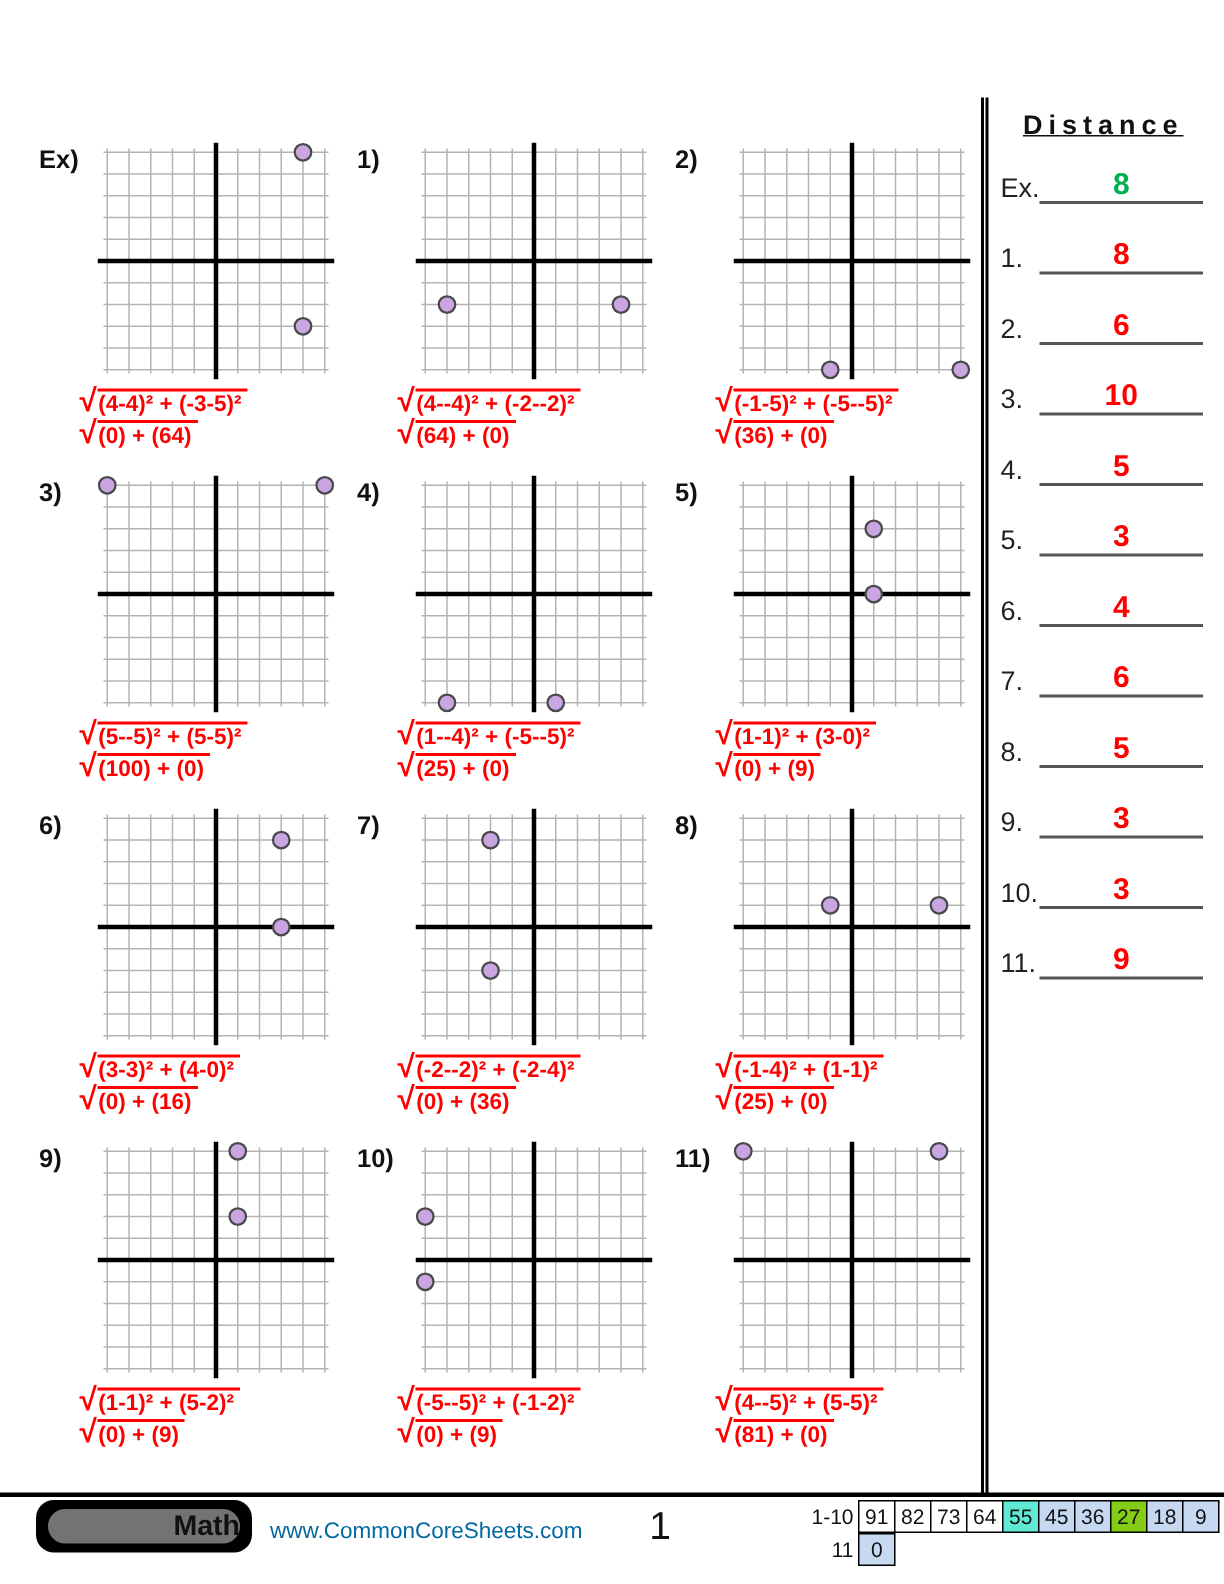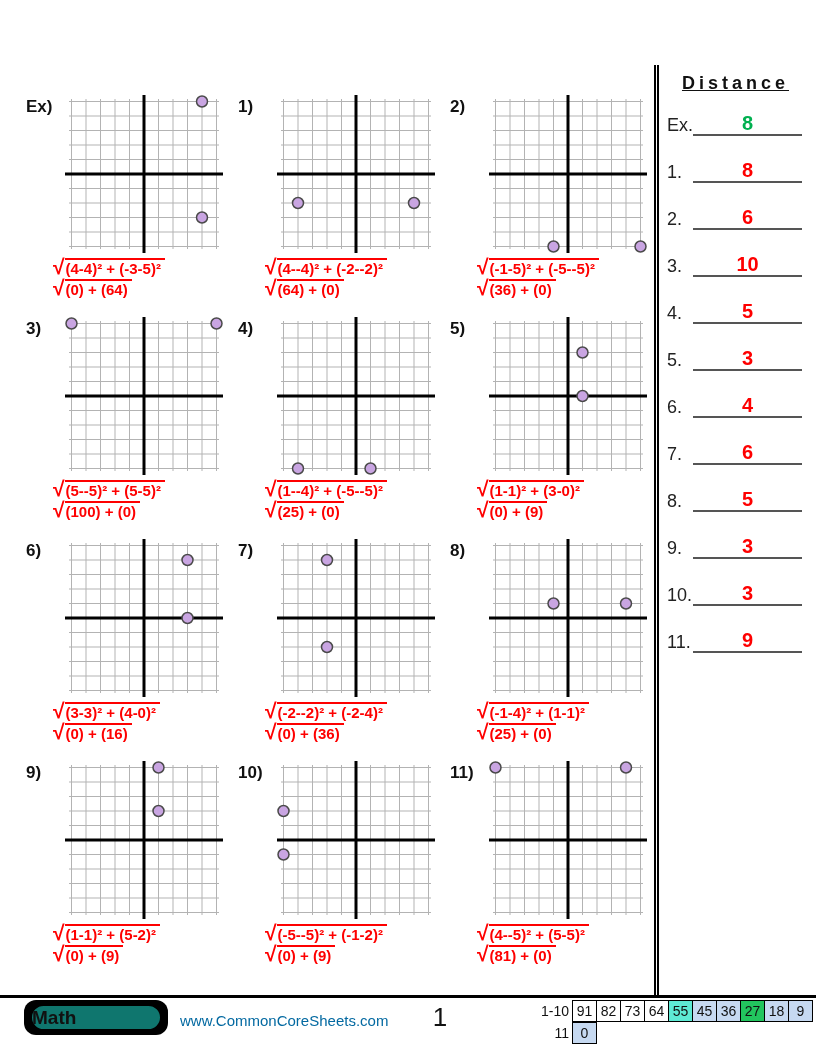--- a/index.html
+++ b/index.html
@@ -30,22 +30,22 @@
                    text-decoration:underline; margin-bottom:18px; }
   .ans-row { display:flex; align-items:flex-end; margin:0 4px 23px 2px; height:24px; }
   .ans-label { font-size:18px; color:#222; width:26px; flex:none; }
   .ans-line { flex:1; border-bottom:2px solid #555; text-align:center; }
   .ans-value { font-size:20px; font-weight:bold; line-height:1.05; }
 
   
   .footer { position:absolute; left:0; right:0; top:995px; height:47px; border-top:3px solid #000; }
   .subject-pill-outer { position:absolute; left:24px; top:2px; width:144px; height:35px;
                         background:#000; border-radius:12px; padding:4px 6px; }
-  .subject-pill-inner { width:100%; height:100%; background:#0f766e; border:2px solid #000;
-                        border-radius:14px; text-align:left; font-size:19px; font-weight:bold; line-height:23px; }
+  .subject-pill-inner { width:100%; height:100%; background:#737373; border:2px solid #000;
+                        border-radius:14px; text-align:right; font-size:19px; font-weight:bold; line-height:23px; }
   .website { position:absolute; left:180px; top:14px; font-size:15px; color:#0369a1; }
   .page-number { position:absolute; left:420px; top:4px; width:40px; text-align:center; font-size:26px; }
   .score-table { position:absolute; right:3px; top:2px; font-size:14px; }
   .score-row { display:flex; align-items:flex-start; }
   .score-label { width:38px; text-align:right; margin-right:4px; line-height:22px; }
   .score-cell { width:25px; height:22px; border:1px solid #000; margin-left:-1px;
                 text-align:center; line-height:20px; background:#fff; }
 </style>
 </head>
 <body>
@@ -528,21 +528,21 @@
     <div class="score-table" id="score-table">
         <div class="score-row">
           <span class="score-label">1-10</span>
           <span class="score-cell" style="background:#fff">91</span>
           <span class="score-cell" style="background:#fff">82</span>
           <span class="score-cell" style="background:#fff">73</span>
           <span class="score-cell" style="background:#fff">64</span>
           <span class="score-cell" style="background:#5eead4">55</span>
           <span class="score-cell" style="background:#c6d9f1">45</span>
           <span class="score-cell" style="background:#c6d9f1">36</span>
-          <span class="score-cell" style="background:#22c55e">27</span>
+          <span class="score-cell" style="background:#84cc16">27</span>
           <span class="score-cell" style="background:#c6d9f1">18</span>
           <span class="score-cell" style="background:#c6d9f1">9</span>
         </div>
         <div class="score-row">
           <span class="score-label">11</span>
           <span class="score-cell" style="background:#c6d9f1">0</span>
         </div>
       </div>
   </div>
 

